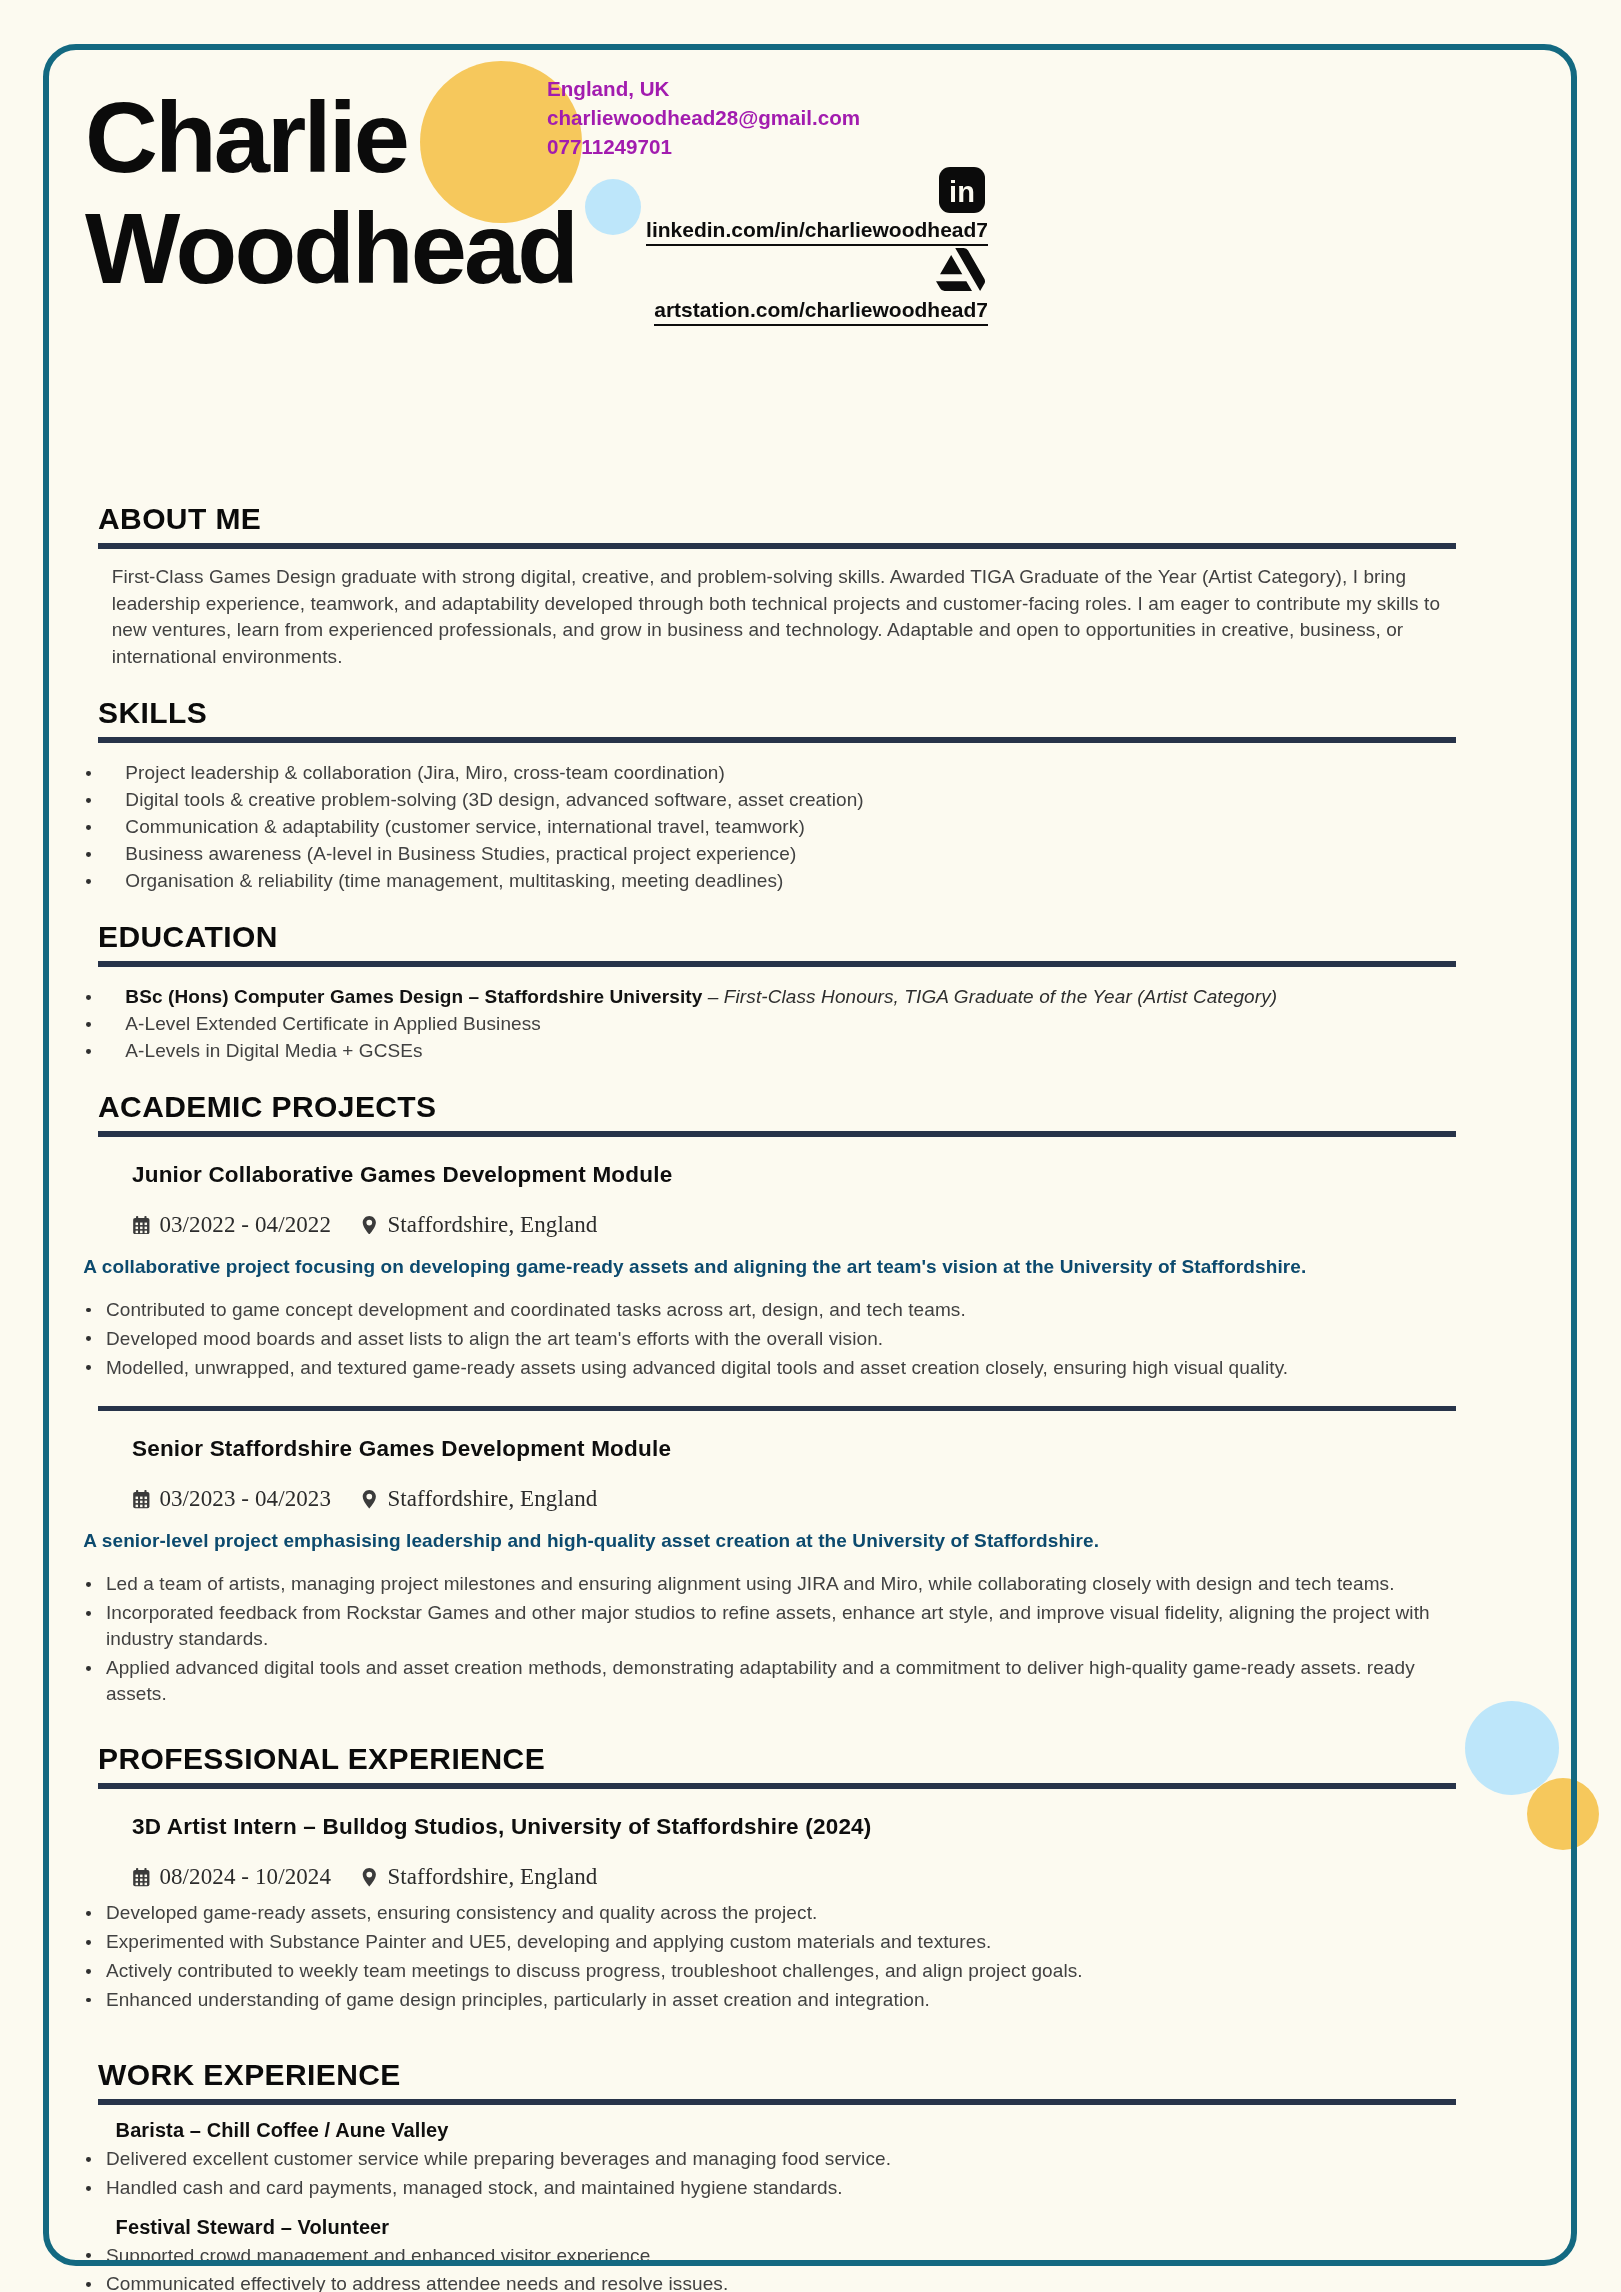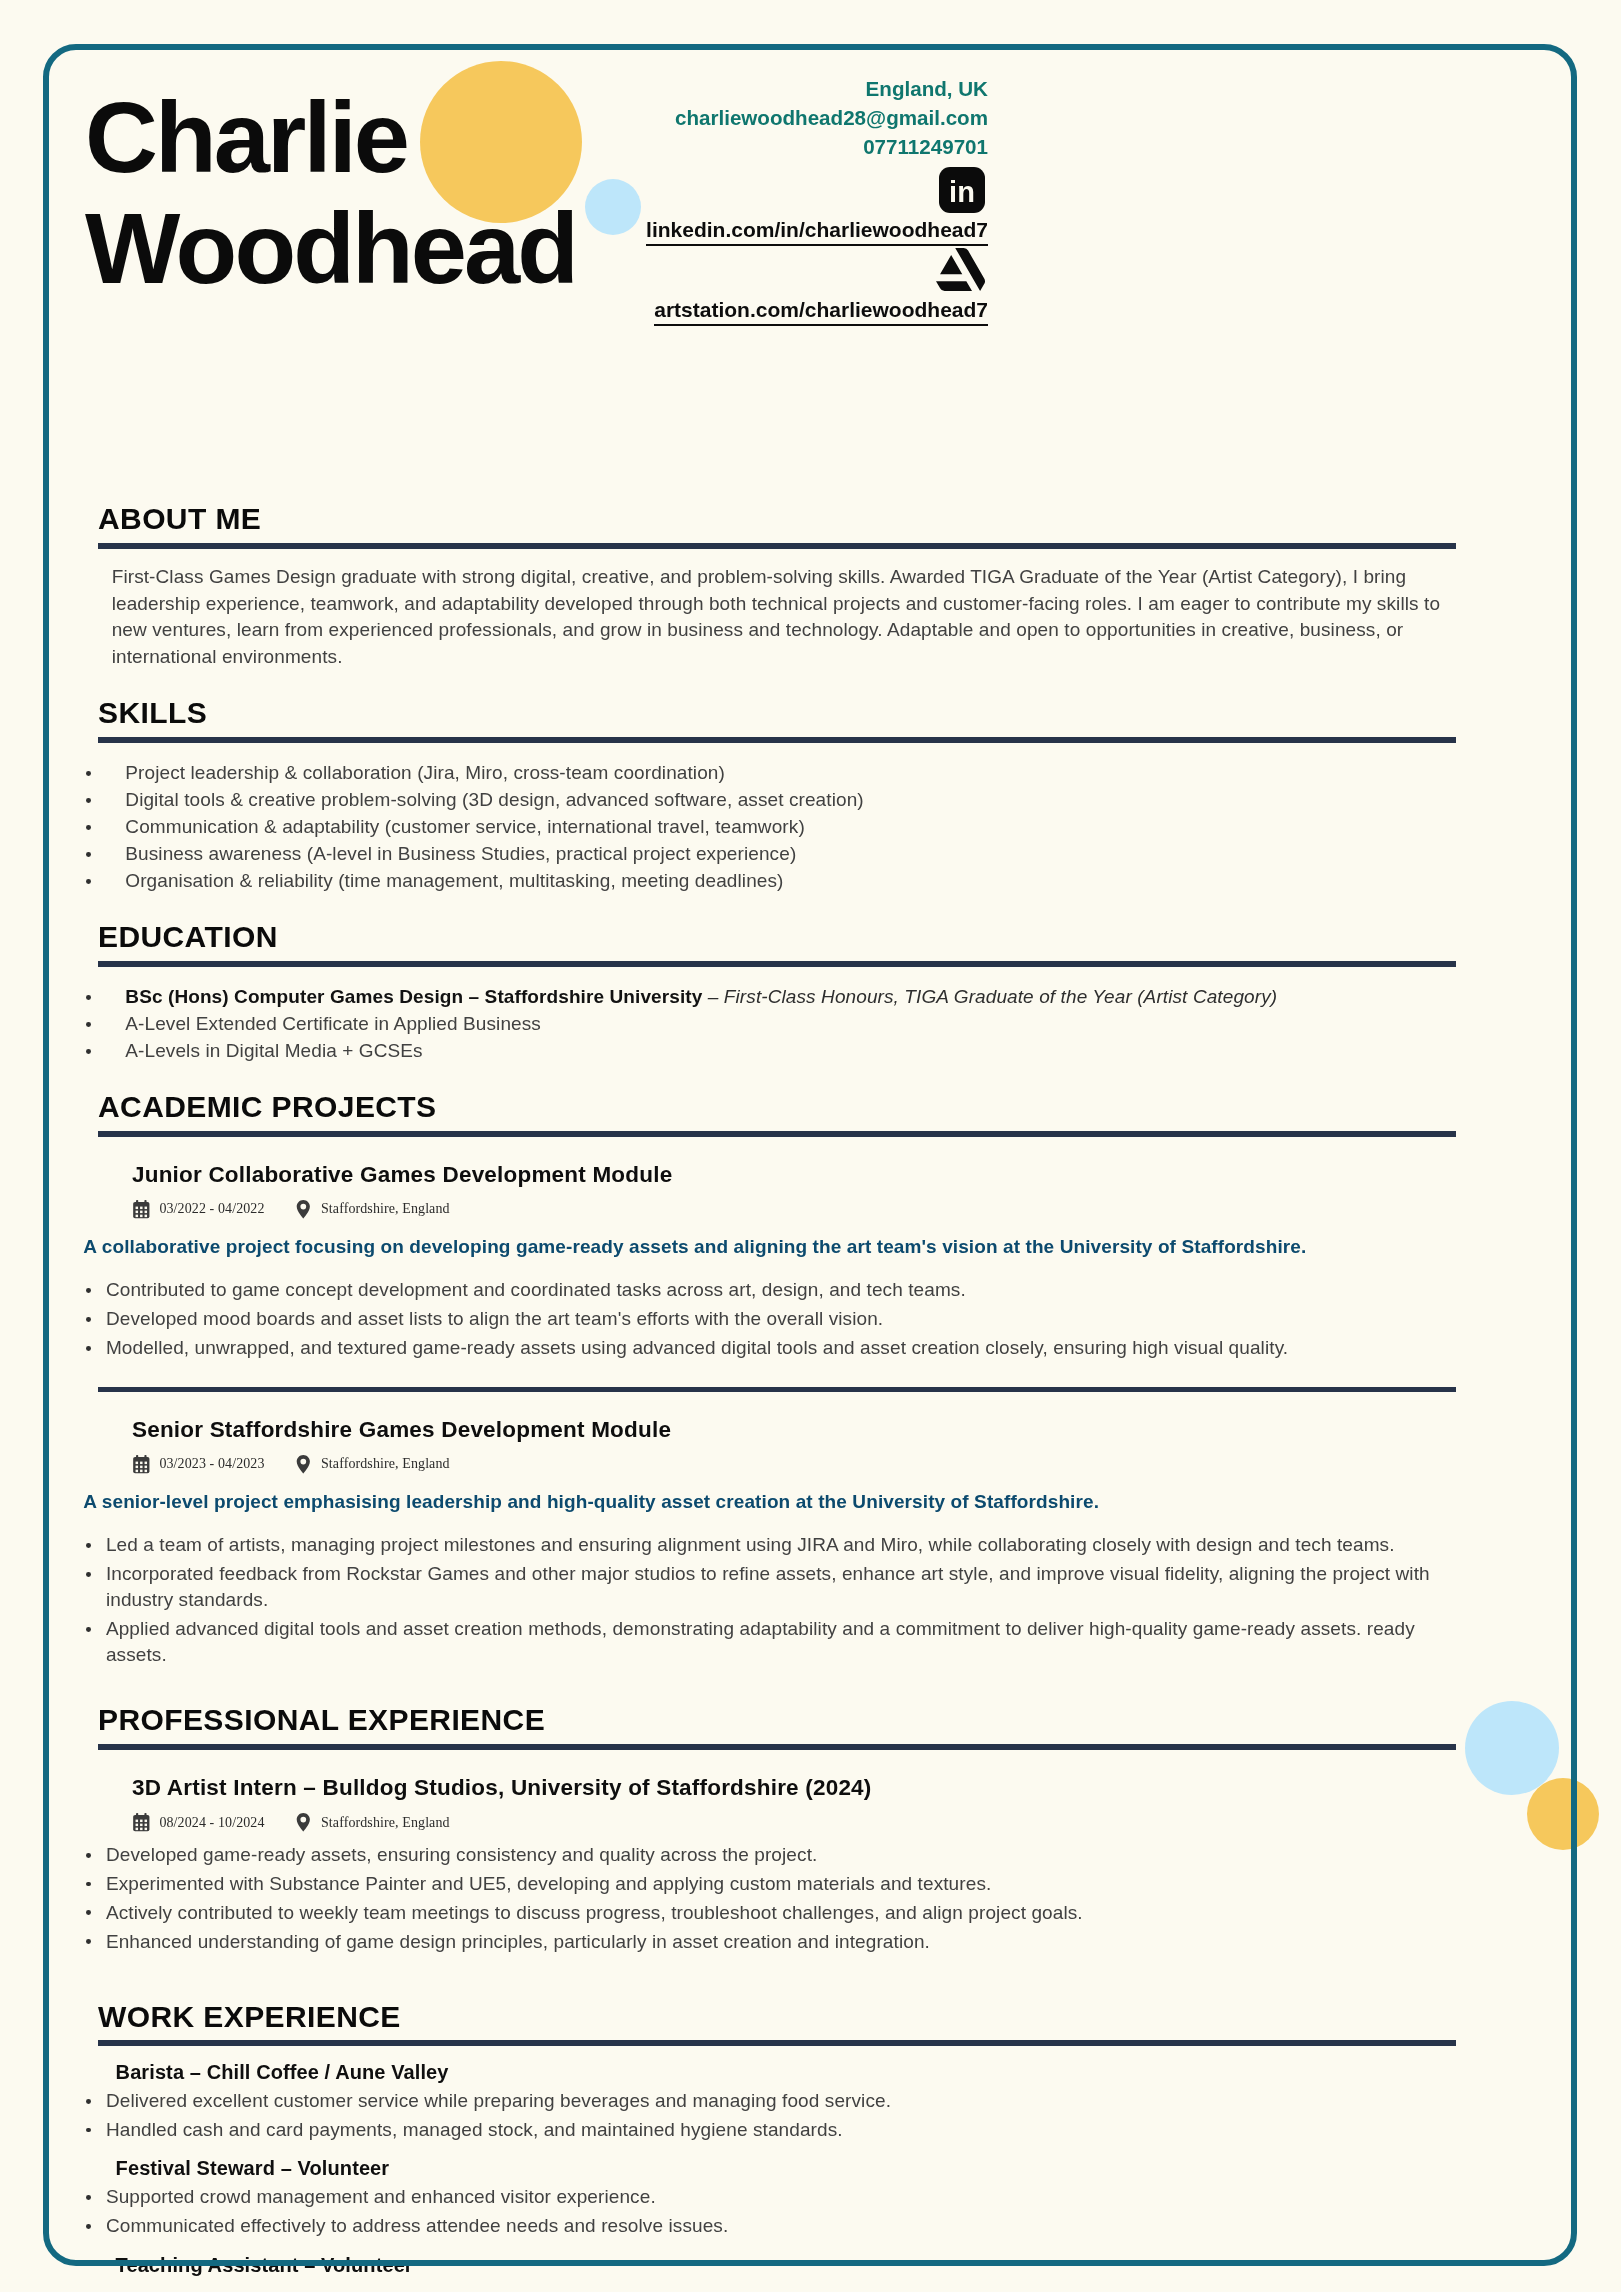--- a/index.html
+++ b/index.html
@@ -13,22 +13,22 @@
   .c-blue-bottom{left:1465px;top:1701px;width:94px;height:94px;background:#BDE6FA;}
   .c-yellow-bottom{left:1527px;top:1778px;width:72px;height:72px;background:#F6C85C;}
 
   
   .frame{position:absolute;left:43px;top:44px;width:1522px;height:2210px;
          border:6.9px solid #136981;border-radius:33px;z-index:6;pointer-events:none;}
 
   
   .name{position:absolute;left:85px;top:82px;z-index:2;font-weight:bold;color:#0B0B0B;
         font-size:101px;line-height:111px;letter-spacing:-2.9px;}
-  .contact{position:absolute;left:547px;top:74px;width:441px;text-align:right;z-index:2;
-           font-weight:bold;font-size:20.6px;line-height:29px;color:#0f766e;}
+  .contact{position:absolute;left:547px;top:74px;width:441px;z-index:2;
+           font-weight:bold;font-size:20.6px;line-height:29px;color:#a21caf;}
   .li-badge{position:absolute;left:939px;top:167px;width:46px;height:46px;background:#0B0B0B;
             border-radius:11px;z-index:2;color:#FCFAF0;font-weight:bold;font-size:29px;
             display:flex;align-items:flex-end;justify-content:center;line-height:1;padding-bottom:5.9px;box-sizing:border-box;}
   .hlink{position:absolute;left:449px;width:539px;text-align:right;z-index:2;font-weight:bold;font-size:21px;color:#0d0d0d;}
   .hlink span{display:inline-block;border-bottom:2.9px solid #0d0d0d;padding-bottom:2px;cursor:pointer;}
   .link-li{top:218px;}
   .link-as{top:298px;}
   .as-badge{position:absolute;left:936px;top:245px;width:49px;height:49px;z-index:2;}
 
   
@@ -45,21 +45,21 @@
   .mt-sec-xl{margin-top:45px;}
 
   ul.bullets{margin:17.6px 0 0 -13.7px;padding:0;list-style:none;}
   .bullets li{position:relative;padding-left:41px;line-height:26px;margin-bottom:1px;}
   .bullets li::before{content:'';position:absolute;left:2px;top:10.8px;width:4.9px;height:4.9px;border-radius:50%;background:#2f2f2f;}
   ul.tight li{padding-left:21.6px;margin-bottom:2.9px;}
   .bullets b{color:#121212;}
   .bullets i{color:#2e2e2e;}
 
   .proj-title{font-size:22.5px;font-weight:bold;color:#0E0E0E;margin:25.5px 0 0 34px;letter-spacing:0.2px;}
-  .meta{margin:12px 0 0 34px;font-family:"Liberation Serif",serif;font-size:14px;color:#2b2b2b;
+  .meta{margin:24px 0 0 34px;font-family:"Liberation Serif",serif;font-size:23px;color:#2b2b2b;
         display:flex;align-items:center;}
   .meta .icon{width:18.6px;height:18.6px;margin-right:8.8px;flex:0 0 auto;}
   .meta .gap{width:29px;}
   .summary{font-weight:bold;color:#0c4a6e;margin:15.7px 0 2px -14.7px;line-height:25.5px;font-size:19px;}
   .job-title{font-weight:bold;font-size:20px;color:#0F0F0F;margin:14.7px 0 2.9px 17.6px;}
   ul.bullets.after-job{margin-top:3.9px;}
 </style>
 </head>
 <body>
 

